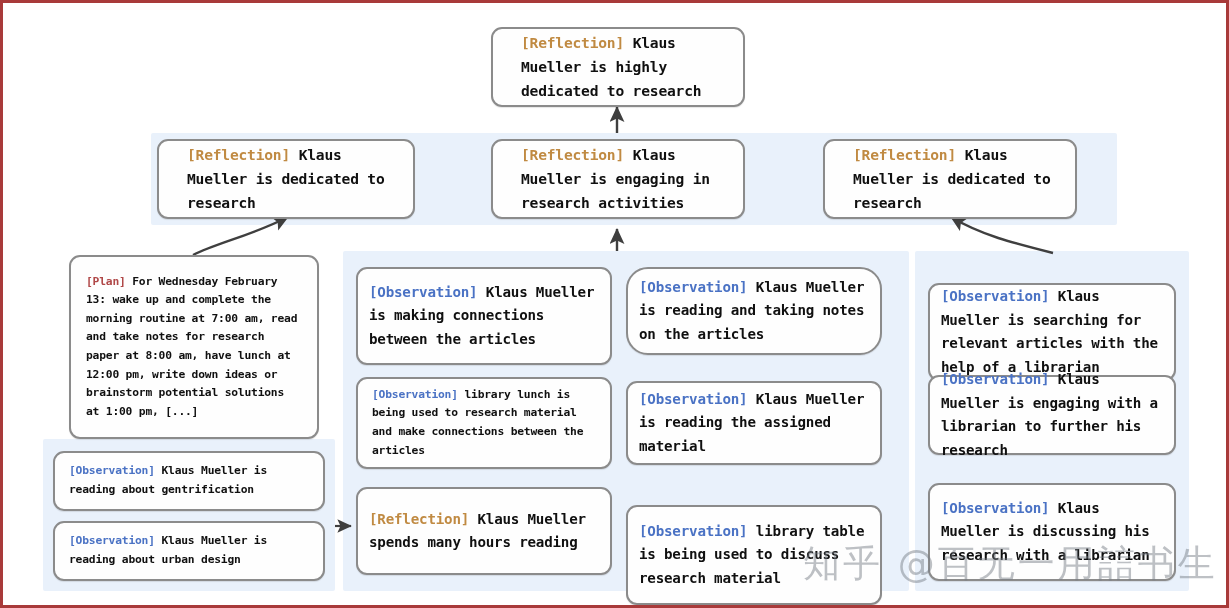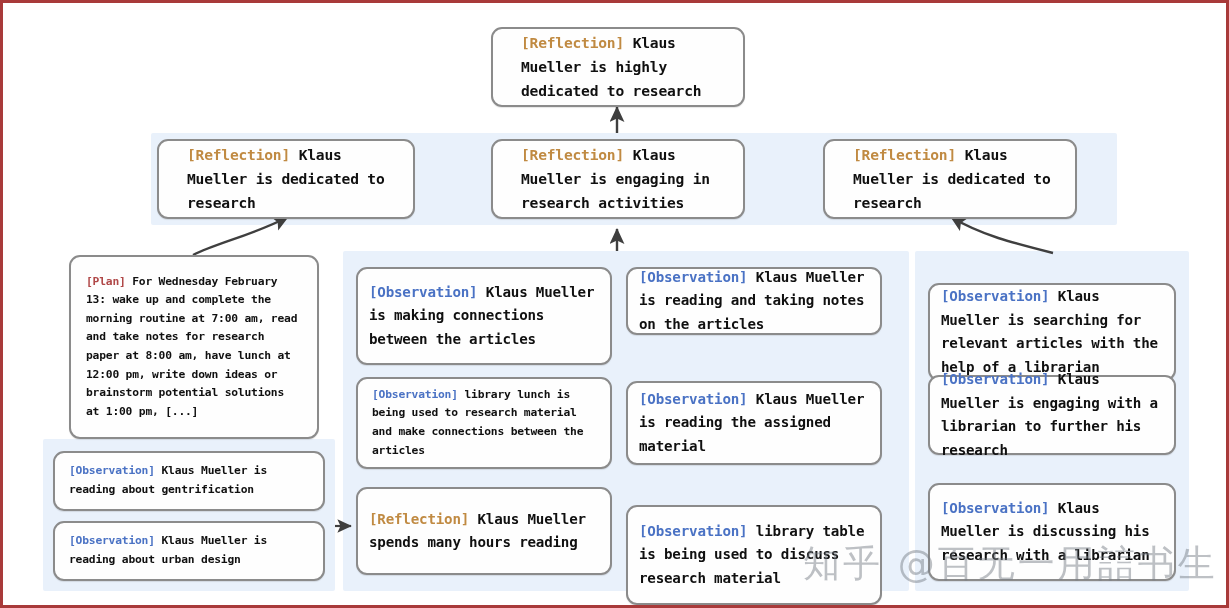--- a/index.html
+++ b/index.html
@@ -137,21 +137,21 @@
   </div>
 
   <div class="node fs-xs" style="left:353px; top:374px; width:256px; height:92px;">
     <span class="txt" style="padding:0 14px;"><span class="tag tag-observation">[Observation]</span><span> library lunch is being used to research material and make connections between the articles</span></span>
   </div>
 
   <div class="node fs-md" style="left:353px; top:484px; width:256px; height:88px;">
     <span class="txt"><span class="tag tag-reflection">[Reflection]</span><span> Klaus Mueller spends many hours reading</span></span>
   </div>
 
-  <div class="node fs-md" style="left:623px; top:264px; width:256px; height:68px;">
+  <div class="node fs-md" style="left:623px; top:264px; width:256px; height:88px;border-radius:22px;">
     <span class="txt"><span class="tag tag-observation">[Observation]</span><span> Klaus Mueller is reading and taking notes on the articles</span></span>
   </div>
 
   <div class="node fs-md" style="left:623px; top:378px; width:256px; height:84px;">
     <span class="txt"><span class="tag tag-observation">[Observation]</span><span> Klaus Mueller is reading the assigned material</span></span>
   </div>
 
   <div class="node fs-md" style="left:623px; top:502px; width:256px; height:100px;">
     <span class="txt"><span class="tag tag-observation">[Observation]</span><span> library table is being used to discuss research material</span></span>
   </div>

